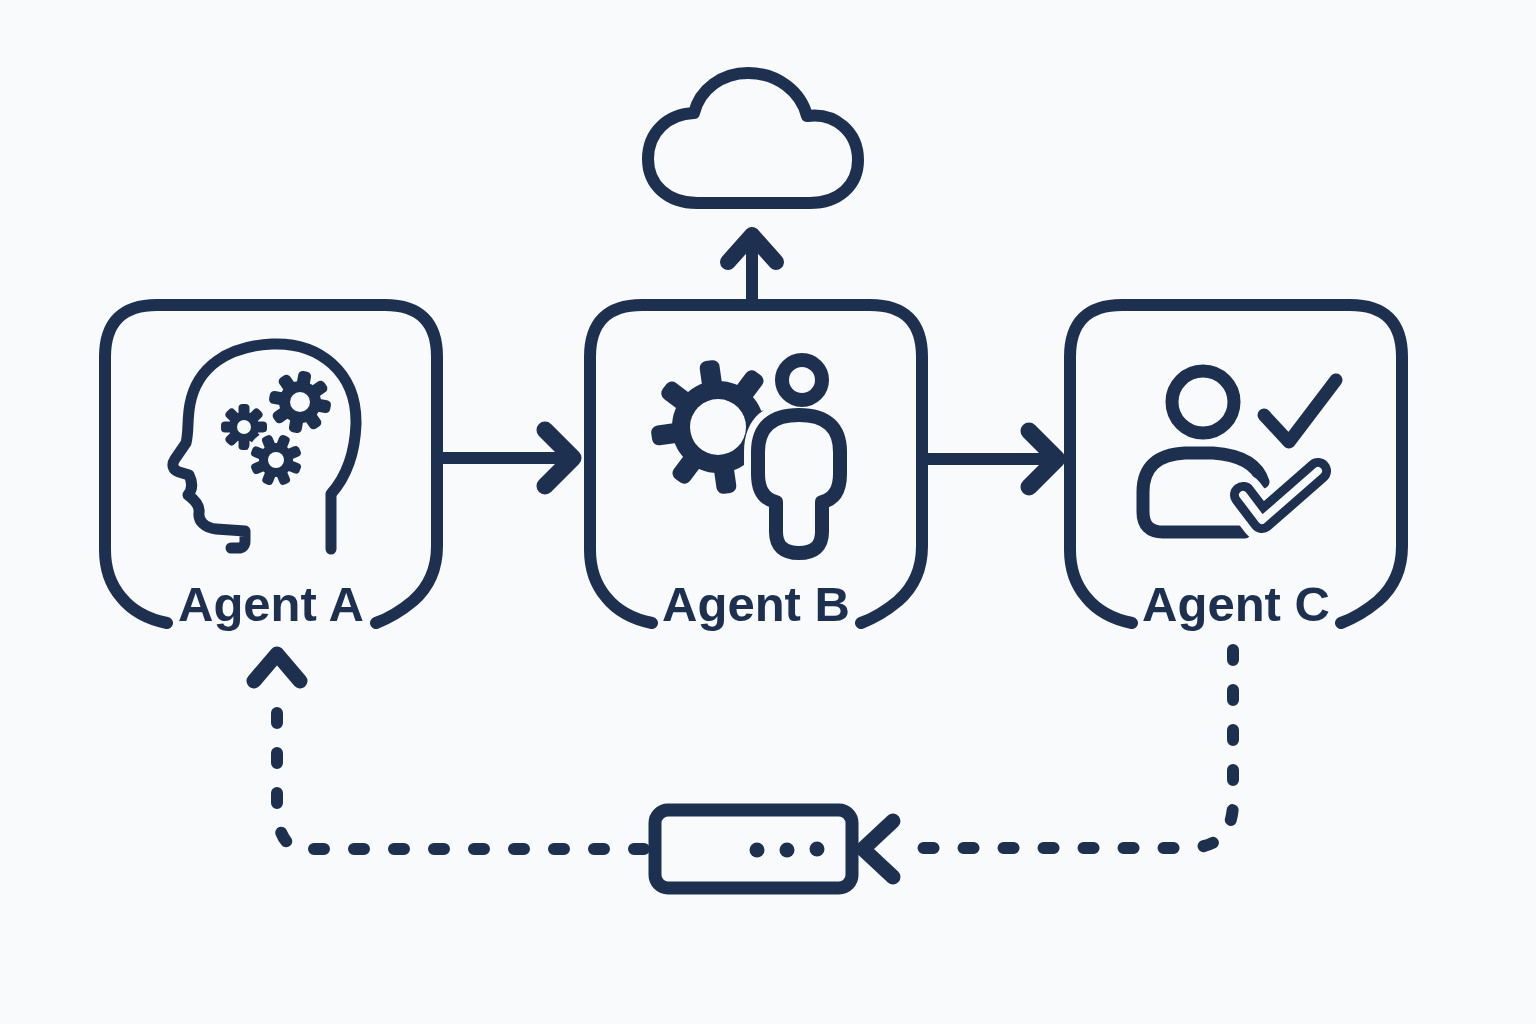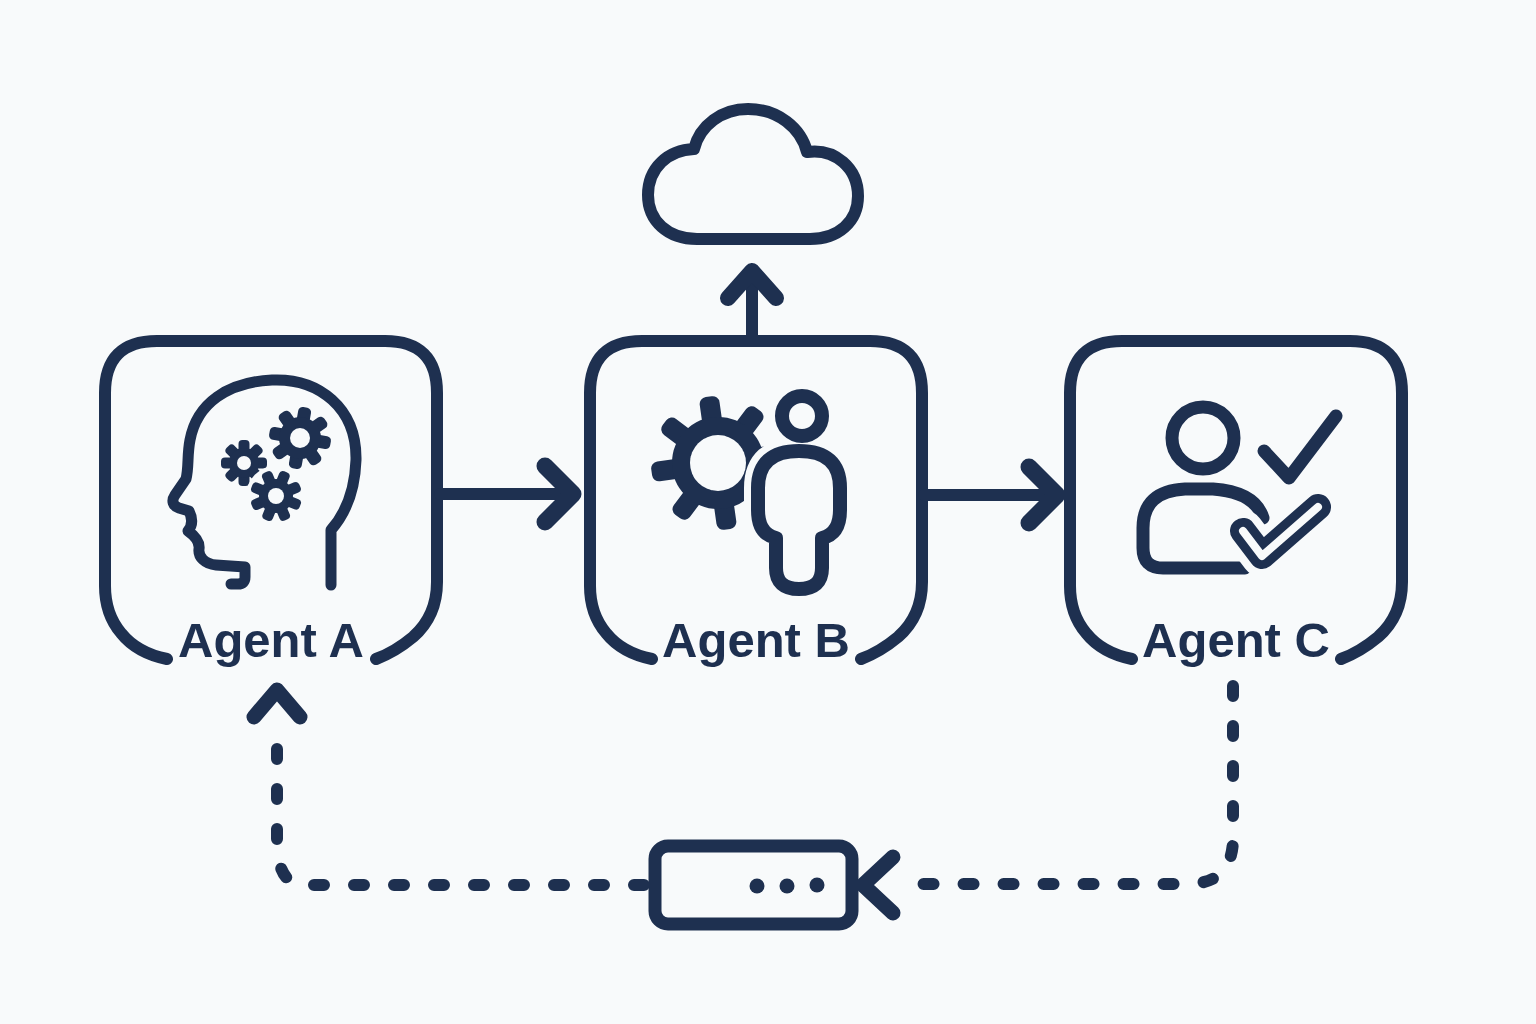--- a/index.html
+++ b/index.html
@@ -1,18 +1,18 @@
 <!DOCTYPE html>
 <html style="--ink: #1e3050; --bg: #f8fafb;"><head>
 <meta charset="utf-8">
 <style>
   :root { --ink:#1e3050; --bg:#f8fafb; }
   html,body { margin:0; padding:0; }
   body { background:var(--bg); width:1536px; height:1024px; overflow:hidden; }
-  .stage { width:1536px; height:772px; position:relative; background:var(--bg);margin-top:36px; }
+  .stage { width:1536px; height:772px; position:relative; background:var(--bg); }
   svg { display:block; }
   .ink   { stroke:var(--ink); fill:none; stroke-linecap:round; stroke-linejoin:round; }
   .fill  { fill:var(--ink); stroke:none; }
   .bgfill{ fill:var(--bg); stroke:none; }
   .bghalo{ stroke:var(--bg); fill:none; stroke-linecap:round; stroke-linejoin:round; }
   .bghalo-filled{ stroke:var(--bg); fill:var(--bg); stroke-linecap:round; stroke-linejoin:round; }
   .dash  { stroke-dasharray:10 30; }
   text.label {
     font-family:"Liberation Sans", sans-serif;
     font-weight:700; font-size:49px;

